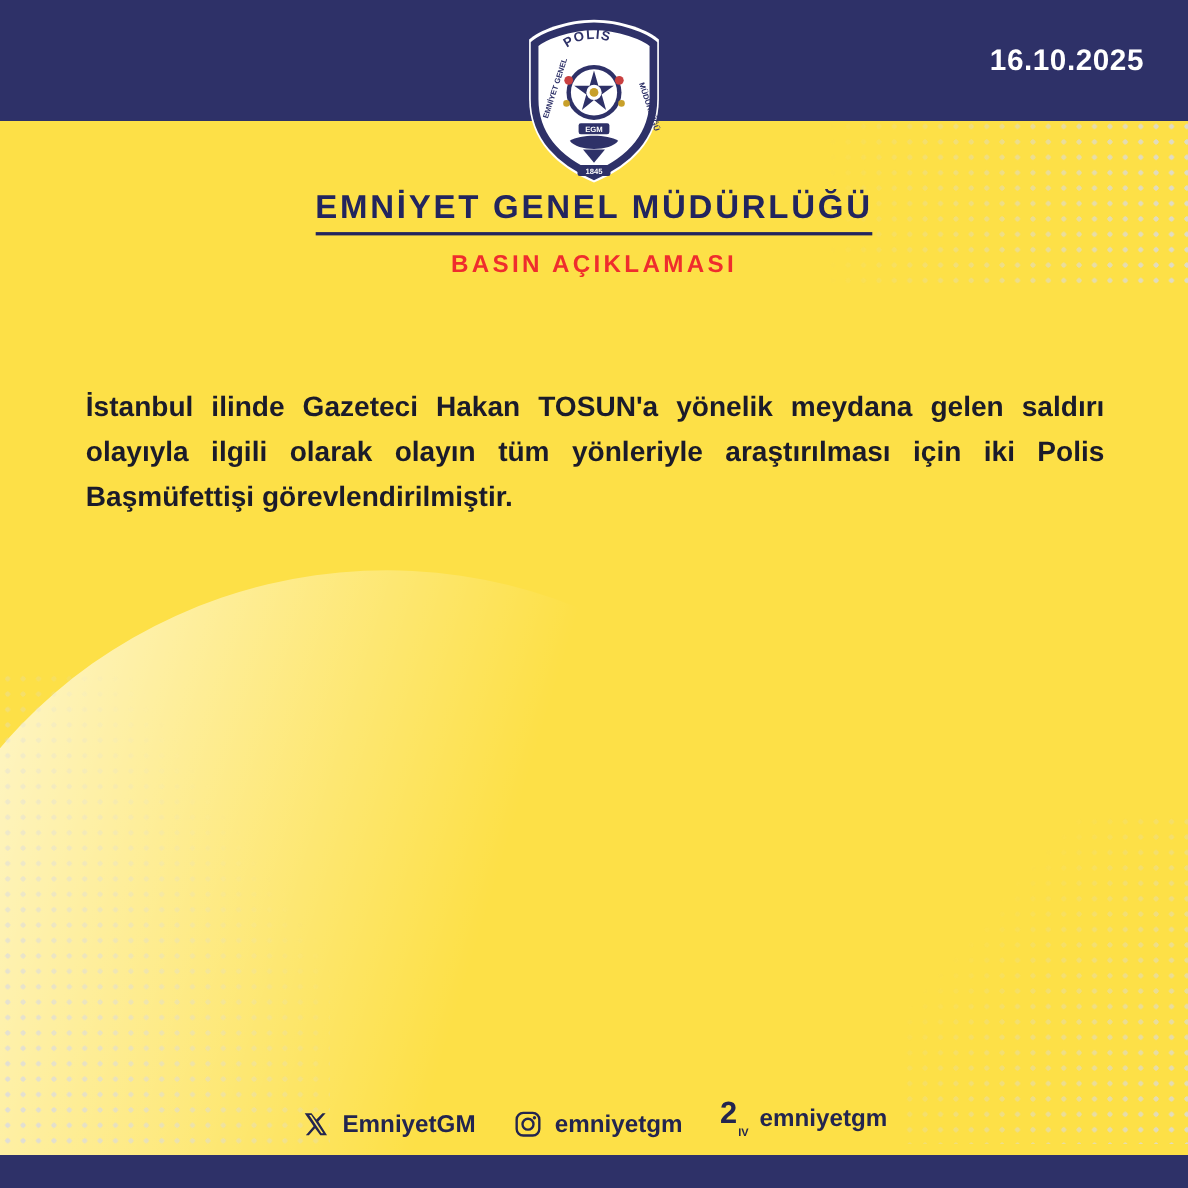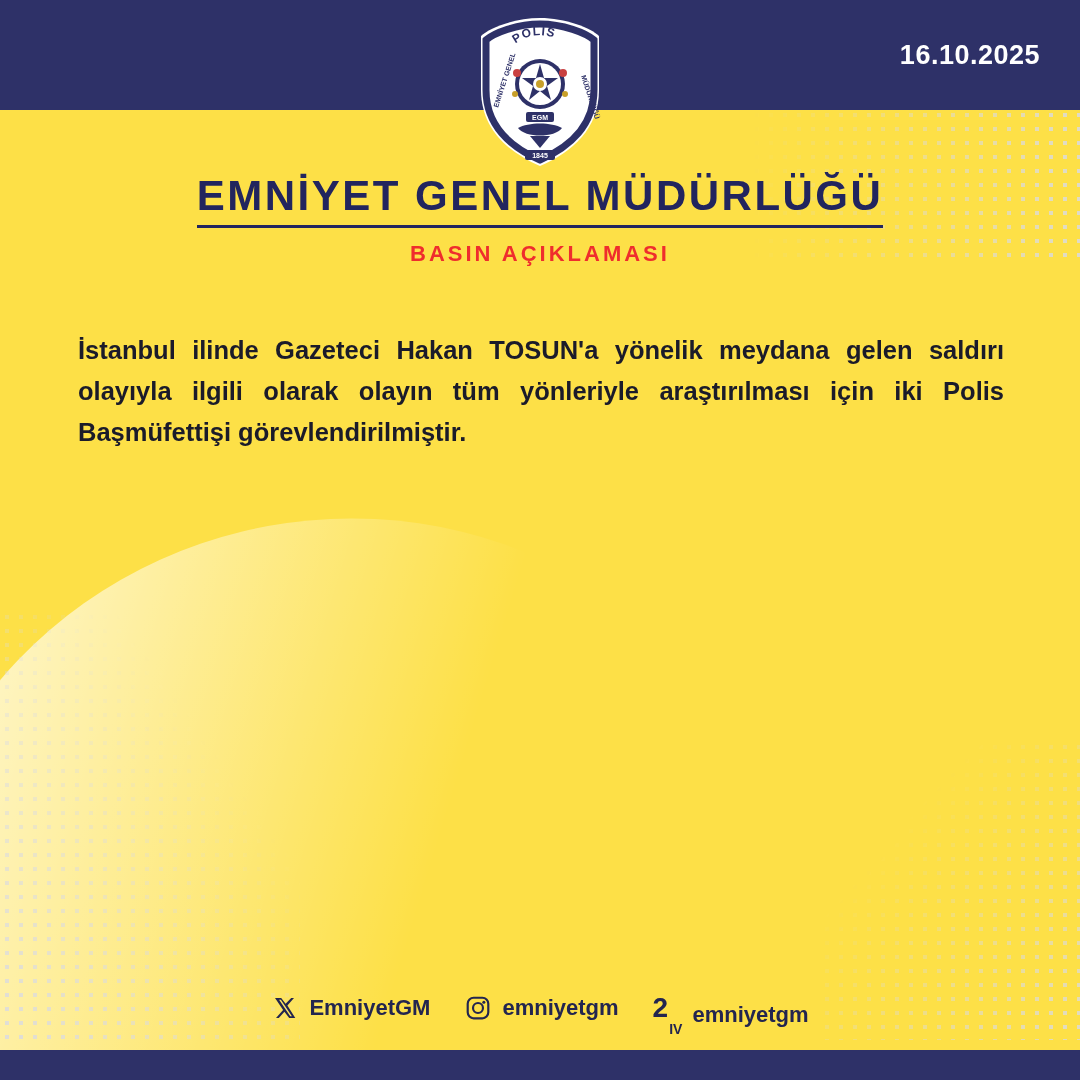--- a/index.html
+++ b/index.html
@@ -89,39 +89,39 @@
   
   .titles {
     position: absolute;
     top: 172px;
     left: 0;
     width: 1080px;
     text-align: center;
   }
   .title-main {
     color: #22255e;
-    font-size: 42px;
+    font-size: 30px;
     font-weight: bold;
     letter-spacing: 2.5px;
     display: inline-block;
     border-bottom: 3px solid #22255e;
     padding-bottom: 5px;
   }
   .title-sub {
     margin-top: 13px;
     color: #ef2d2d;
     font-size: 22px;
     font-weight: bold;
     letter-spacing: 3px;
   }
 
   
   .body-area {
     position: absolute;
-    top: 330px;
+    top: 350px;
     left: 78px;
     width: 926px;
   }
   .paragraph {
     color: #1b1b2a;
     font-size: 25.5px;
     line-height: 41px;
     text-align: justify;
     font-weight: 600;
     margin: 0 0 38px 0;
@@ -131,21 +131,21 @@
     margin-bottom: 0;
   }
 
   
   .socials {
     position: absolute;
     bottom: 44px;
     left: 0;
     width: 1080px;
     display: flex;
-    align-items: flex-start;
+    align-items: flex-end;
     justify-content: center;
     gap: 34px;
   }
   .social {
     display: flex;
     align-items: center;
     gap: 10px;
   }
   .social-label {
     color: #23254f;
@@ -161,21 +161,21 @@
   }
   .trt-mark {
     color: #23254f;
     font-size: 28px;
     font-weight: bold;
     line-height: 1;
     display: inline-flex;
     align-items: flex-start;
   }
   .trt-mark sup {
-    font-size: 14px;
+    font-size: 10px;
     margin-left: 1px;
     margin-top: 28px;
   }
 
   
   .footer-bar {
     position: absolute;
     bottom: 0; left: 0;
     width: 1080px;
     height: 30px;

